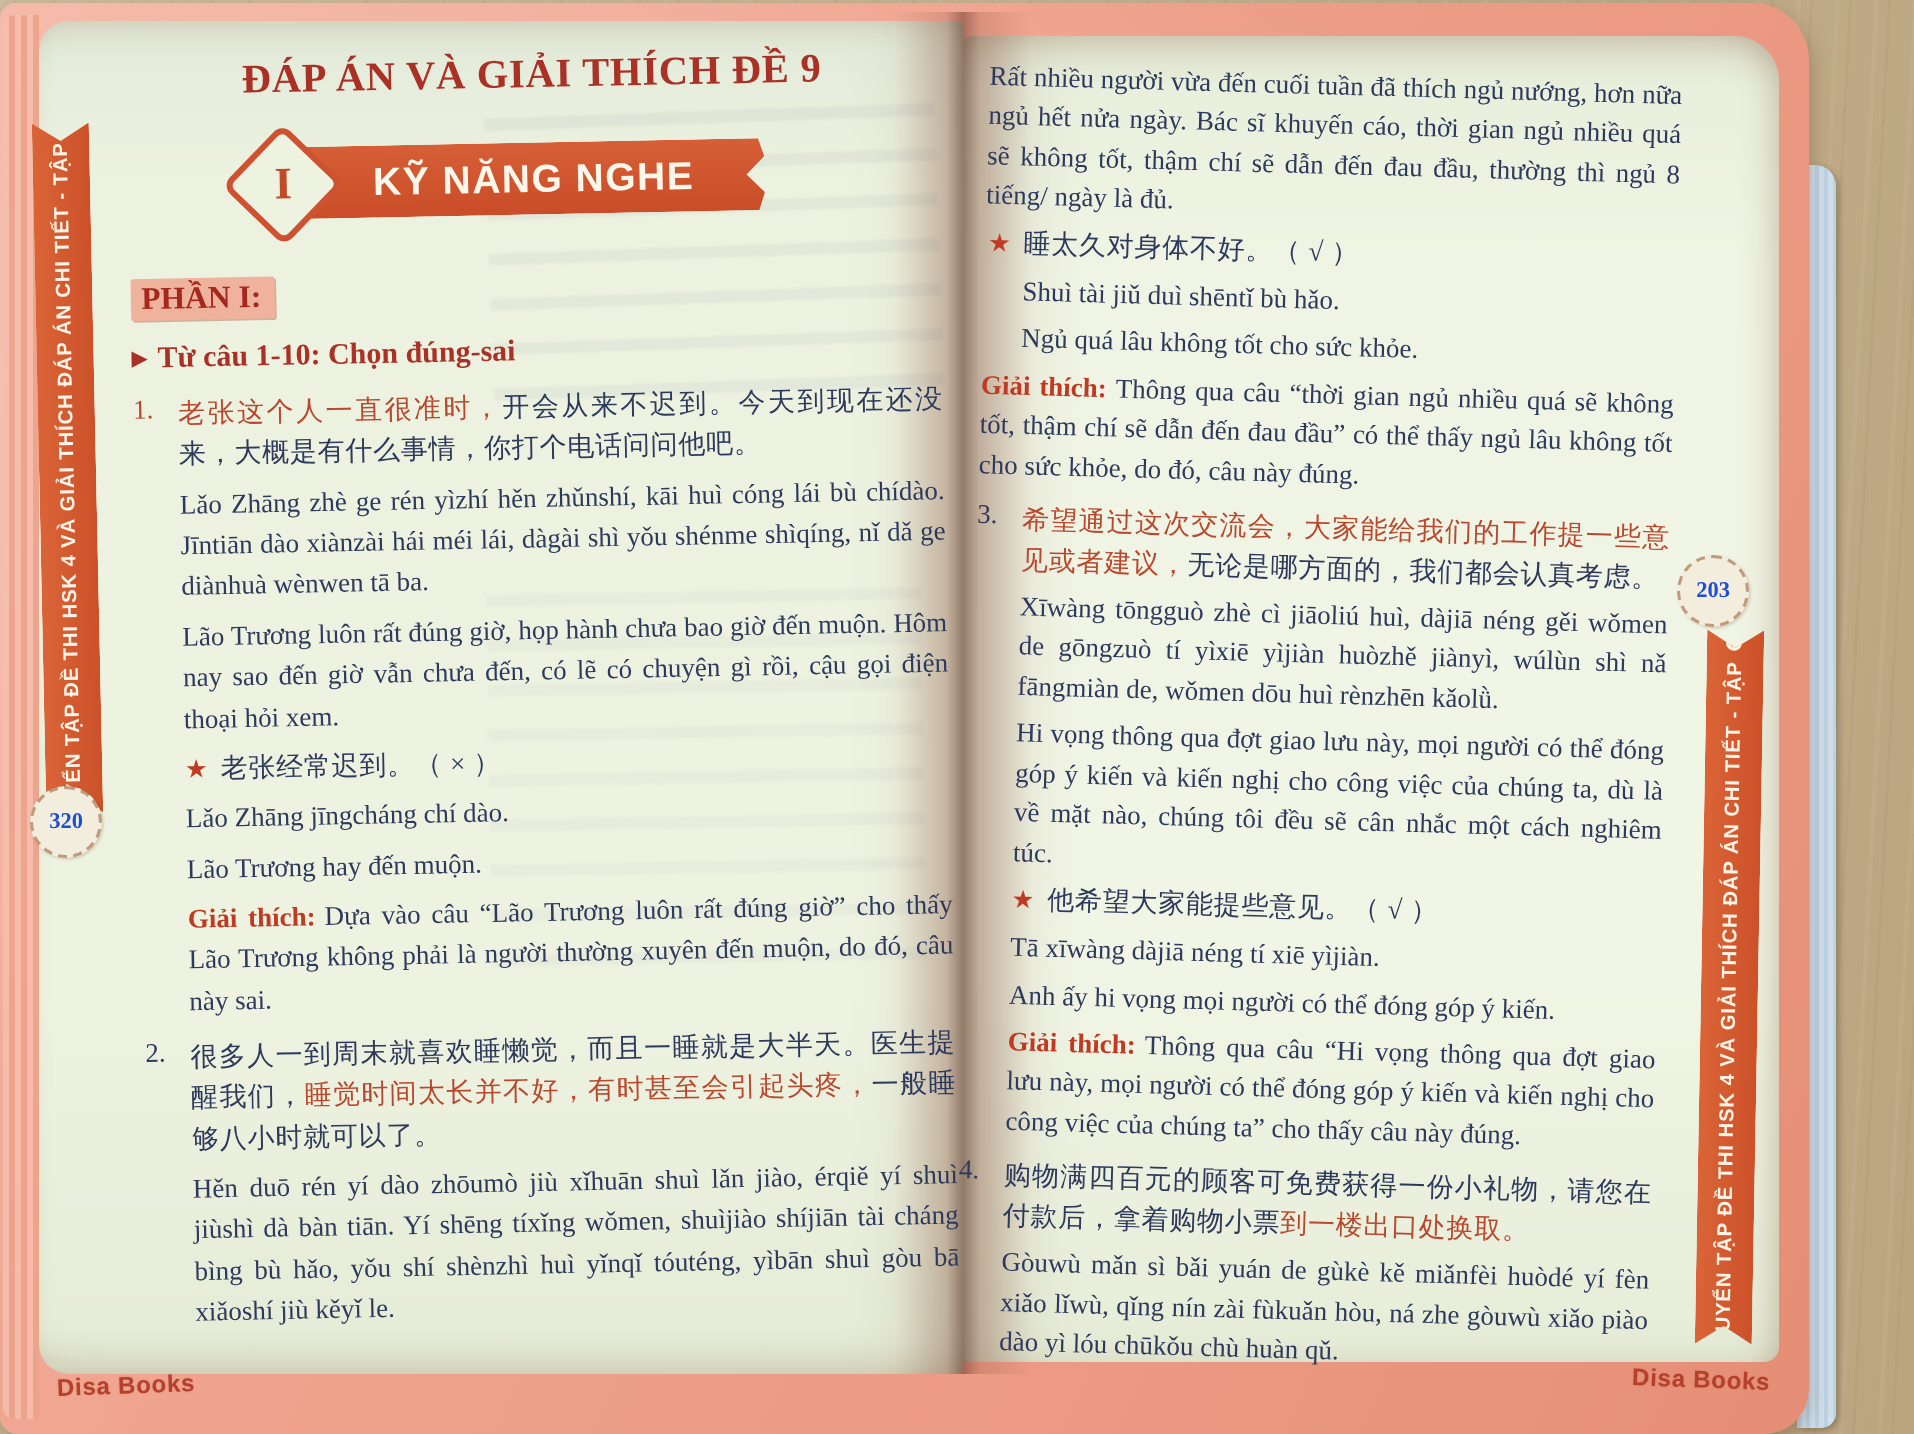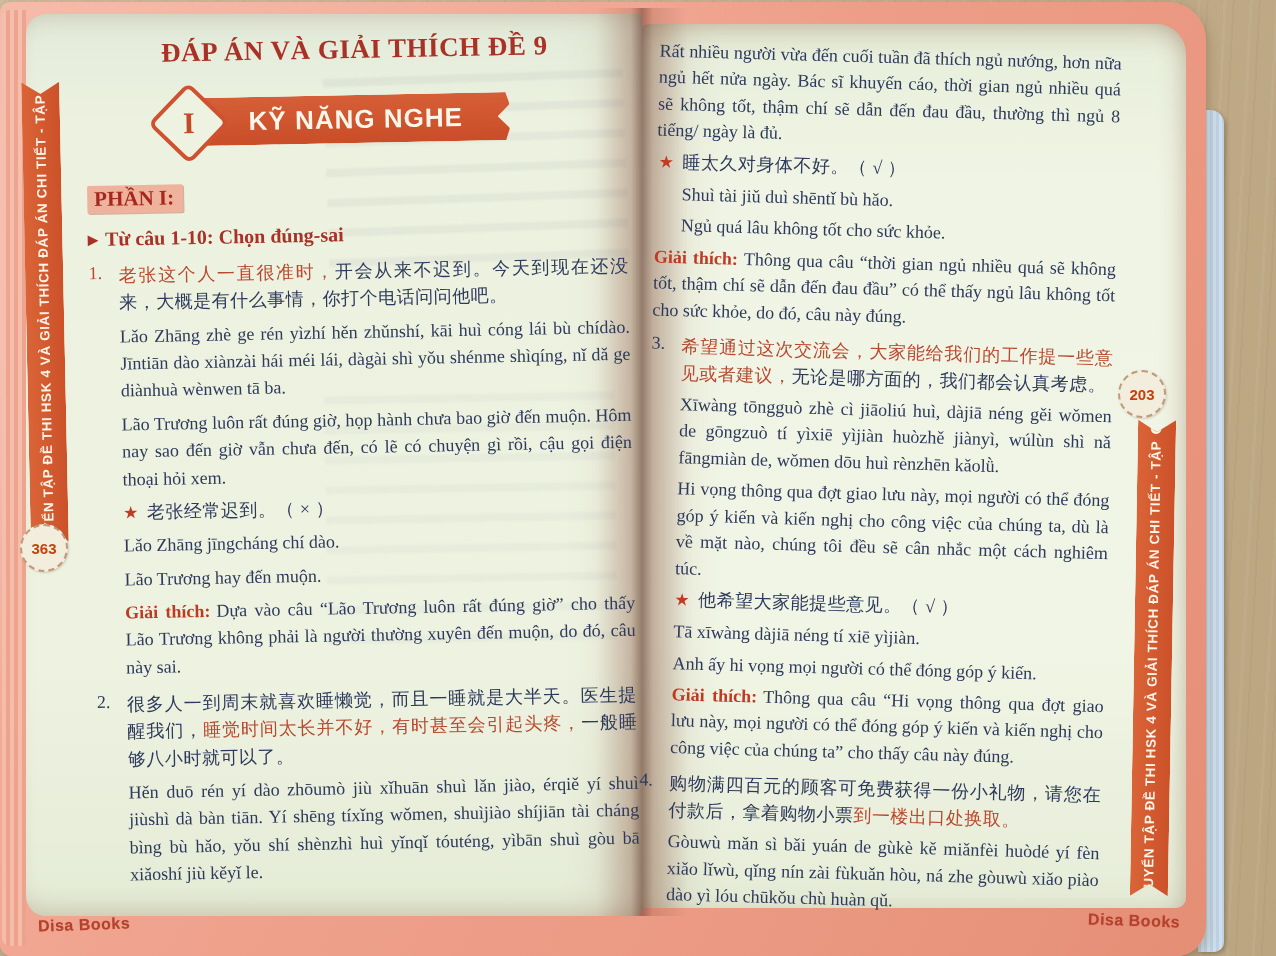--- a/index.html
+++ b/index.html
@@ -75,21 +75,21 @@
   
   .vbanner{position:absolute;width:38px;background:linear-gradient(90deg,#da6437,#cc5129);
     clip-path:polygon(0 0,50% 12px,100% 0,100% 100%,50% calc(100% - 12px),0 100%);
     display:flex;align-items:center;justify-content:center;box-shadow:1px 2px 3px rgba(120,50,30,.25);}
   .vbanner span{writing-mode:vertical-rl;transform:rotate(180deg);white-space:nowrap;
     color:#fdf3e6;font-family:"Liberation Sans",sans-serif;font-weight:bold;font-size:13.5px;letter-spacing:.6px;}
   .vb-left{left:26px;top:82px;height:460px;transform:rotate(-1.2deg);}
   .vb-right{left:1134px;top:420px;height:476px;transform:rotate(1deg);}
   .pagedot{position:absolute;width:44px;height:44px;border-radius:50%;border:2px dashed #c09a7a;
     background:#f2eddd;display:flex;align-items:center;justify-content:center;
-    color:#c2410c;font-family:Liberation Sans, sans-serif;font-weight:bold;font-size:15px;
+    color:#1d4ed8;font-family:Liberation Serif, serif;font-weight:bold;font-size:15px;
     box-shadow:1px 1px 2px rgba(120,80,50,.25);}
   .pd-left{left:20px;top:524px;}
   .pd-right{left:1118px;top:370px;}
 
   .brand{position:absolute;color:#b5402c;font-family:"Liberation Sans",sans-serif;font-weight:bold;
     font-size:16px;letter-spacing:.5px;text-shadow:0 0 1px rgba(150,60,40,.3);}
   .brand-l{left:38px;top:916px;transform:rotate(-2deg);}
   .brand-r{left:1088px;top:912px;transform:rotate(2deg);}
 </style>
 </head>
@@ -164,21 +164,21 @@
     <div class="item">
       <span class="num">4.</span>
       <p class="para zh"><span>购物满四百元的顾客可免费获得一份小礼物，请您在付款后，拿着购物小票</span><span class="red">到一楼出口处换取。</span></p>
       <p class="para">Gòuwù mǎn sì bǎi yuán de gùkè kě miǎnfèi huòdé yí fèn xiǎo lǐwù, qǐng nín zài fùkuǎn hòu, ná zhe gòuwù xiǎo piào dào yì lóu chūkǒu chù huàn qǔ.</p>
     </div>
   </div>
 
   <div class="vbanner vb-left">
     <span>TUYỂN TẬP ĐỀ THI HSK 4 VÀ GIẢI THÍCH ĐÁP ÁN CHI TIẾT - TẬP ❷</span>
   </div>
-  <div class="pagedot pd-left">363</div>
+  <div class="pagedot pd-left">320</div>
 
   <div class="pagedot pd-right">203</div>
   <div class="vbanner vb-right">
     <span>TUYỂN TẬP ĐỀ THI HSK 4 VÀ GIẢI THÍCH ĐÁP ÁN CHI TIẾT - TẬP ❷</span>
   </div>
 
   <div class="brand brand-l">Disa Books</div>
   <div class="brand brand-r">Disa Books</div>
 </div>
 

